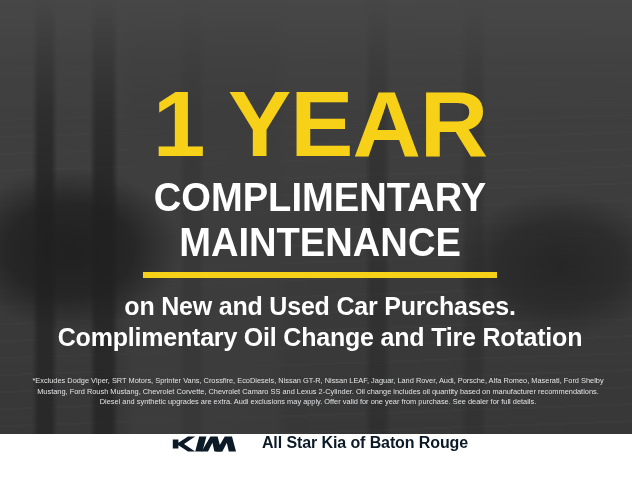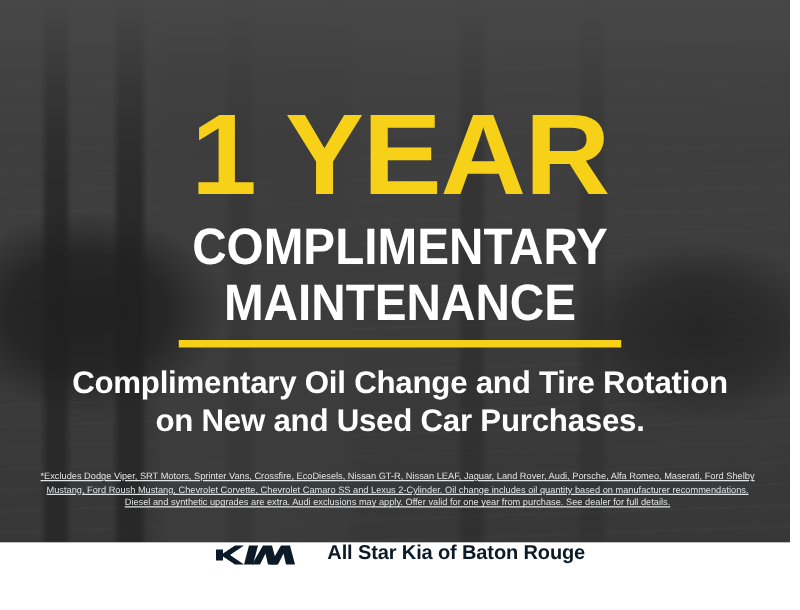--- a/index.html
+++ b/index.html
@@ -144,21 +144,20 @@
   .disclaimer {
     position: absolute;
     left: 12px;
     right: 16px;
     top: 376px;
     color: #e2e3e4;
     font-size: 7.4px;
     line-height: 10.6px;
     font-weight: 400;
     font-family: "Liberation Sans", sans-serif;
-    text-decoration: underline;
   }
   .disclaimer div { white-space: nowrap; }
 
   
   .footer {
     position: absolute;
     left: 0;
     bottom: 0;
     width: 640px;
     height: 54px;
@@ -195,22 +194,22 @@
 
       <div class="headline">1 YEAR</div>
 
       <div class="subline-1">COMPLIMENTARY</div>
 
       <div class="subline-2">MAINTENANCE</div>
 
       <div class="rule"></div>
 
       <div class="offer">
+        <div>on New and Used Car Purchases.</div>
         <div>Complimentary Oil Change and Tire Rotation</div>
-        <div>on New and Used Car Purchases.</div>
       </div>
 
       <div class="disclaimer">
         <div>*Excludes Dodge Viper, SRT Motors, Sprinter Vans, Crossfire, EcoDiesels, Nissan GT-R, Nissan LEAF, Jaguar, Land Rover, Audi, Porsche, Alfa Romeo, Maserati, Ford Shelby</div>
         <div>Mustang, Ford Roush Mustang, Chevrolet Corvette, Chevrolet Camaro SS and Lexus 2-Cylinder. Oil change includes oil quantity based on manufacturer recommendations.</div>
         <div>Diesel and synthetic upgrades are extra. Audi exclusions may apply. Offer valid for one year from purchase. See dealer for full details.</div>
       </div>
 
     </div>
   </div>

